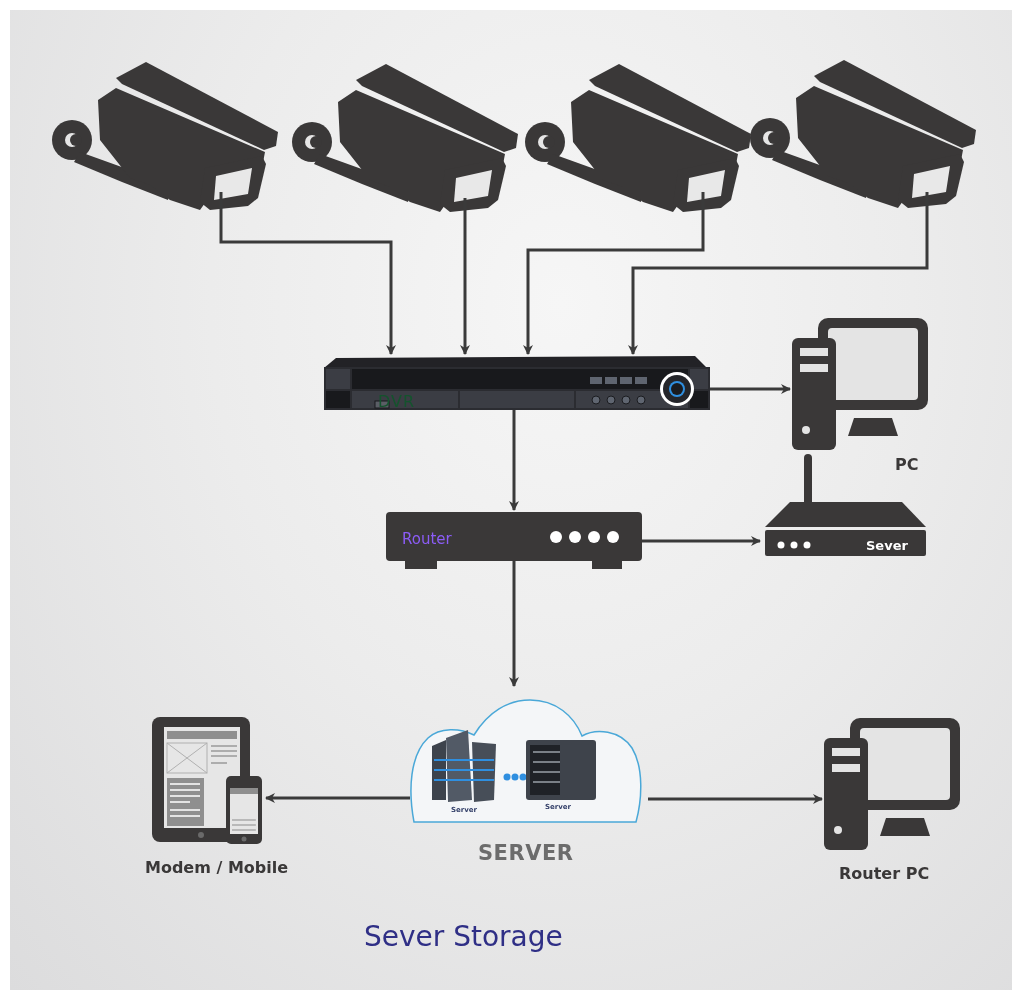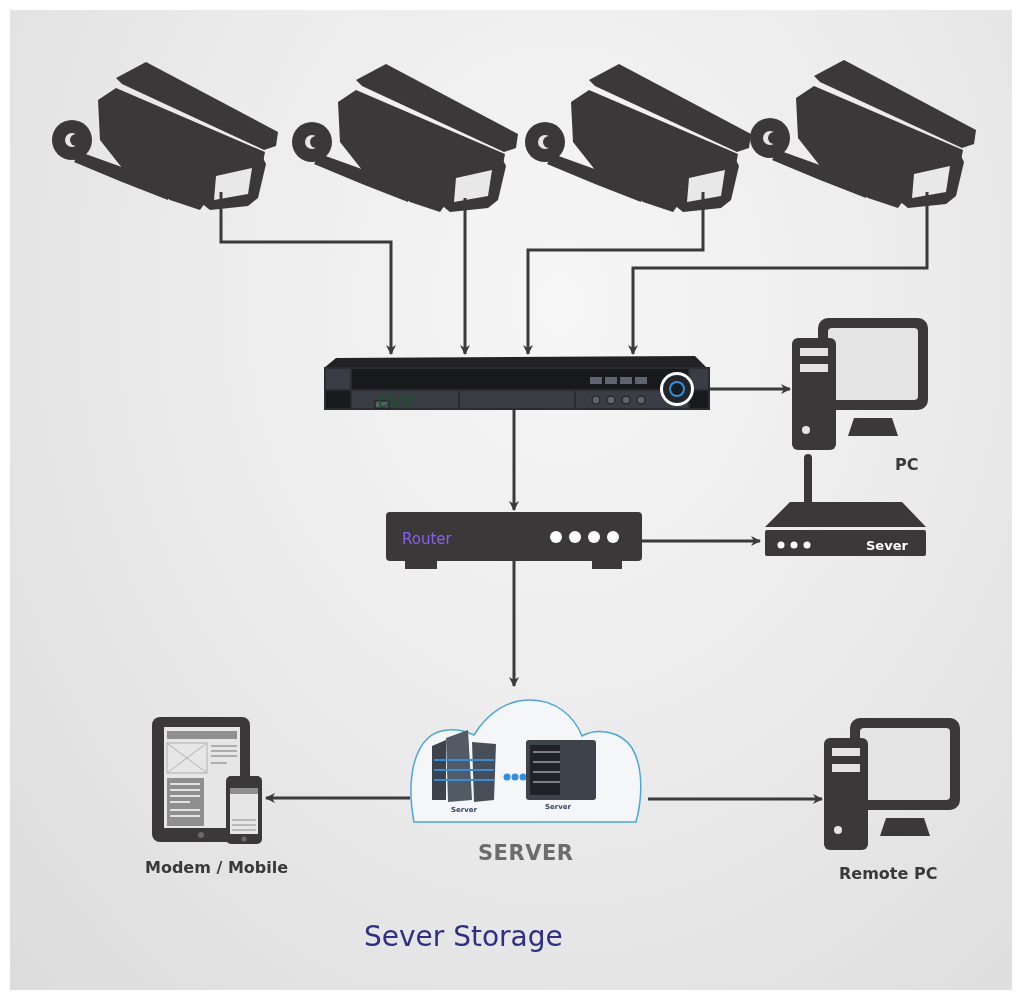--- a/index.html
+++ b/index.html
@@ -198,14 +198,14 @@
 </svg>
 
 <span class="dvr-label">DVR</span>
 <span class="lbl" style="left:895px; top:455px;">PC</span>
 <span class="router-label">Router</span>
 <span class="modem-label">Sever</span>
 <span class="server-small">Server</span>
 <span class="storage-small">Server</span>
 <span class="server-title">SERVER</span>
 <span class="lbl" style="left:145px; top:858px;">Modem / Mobile</span>
-<span class="lbl" style="left:839px; top:864px;">Remote PC</span>
+<span class="lbl" style="left:839px; top:864px;">Router PC</span>
 <div class="page-title">Sever Storage</div>
 
 </body></html>

